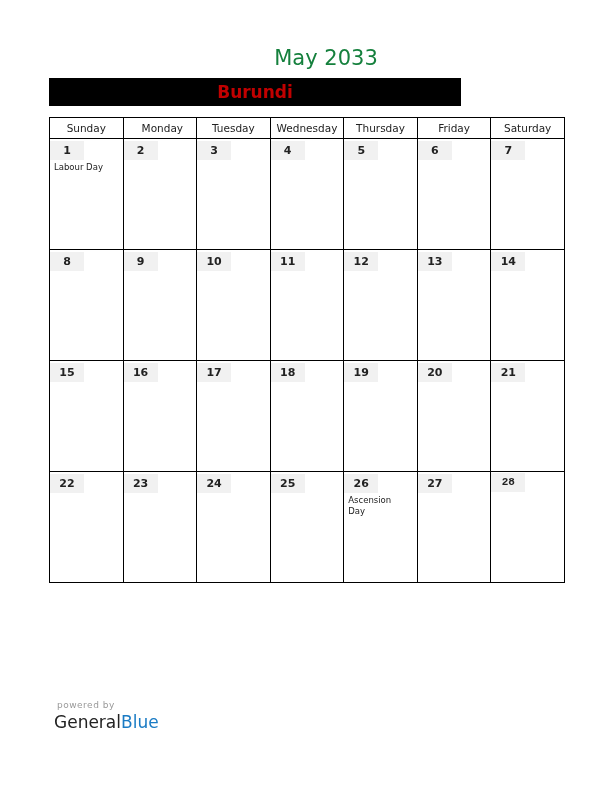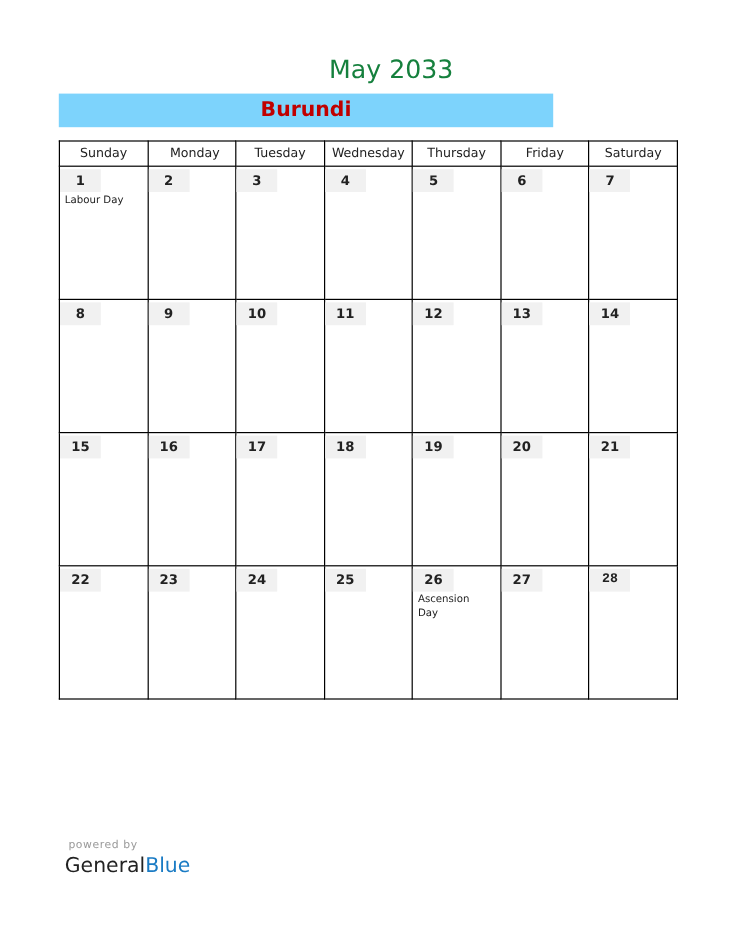--- a/index.html
+++ b/index.html
@@ -1,18 +1,18 @@
 <!DOCTYPE html>
 <html><head>
 <meta charset="utf-8">
 <style>
   html,body{margin:0;padding:0;background:#fff;}
   body{width:612px;height:792px;position:relative;font-family:"DejaVu Sans",sans-serif;overflow:hidden;}
   .title{position:absolute;top:46px;left:0;width:612px;text-align:center;font-size:21px;font-weight:normal;color:#15803d;padding-left:20px;}
-  .country-bar{position:absolute;top:78px;left:49px;width:412px;height:28px;background:#7dd3fc;}
+  .country-bar{position:absolute;top:78px;left:49px;width:412px;height:28px;background:#000000;}
   .country{display:block;text-align:center;font-size:17px;font-weight:bold;color:#c00000;line-height:28px;}
   .cal{position:absolute;top:117px;left:49px;width:516px;border-collapse:collapse;table-layout:fixed;}
   .cal th{border:1px solid #000;height:20px;font-weight:normal;font-size:10.5px;color:#222;padding:0;}
   .cal td{border:1px solid #000;height:110px;vertical-align:top;padding:0;position:relative;}
   .daynum{display:inline-block;width:34px;height:19px;background:#f1f1f1;font-size:11px;font-weight:bold;color:#222;line-height:19px;text-indent:0;}
   .daynum span{display:block;width:34px;text-align:center;}
   .holiday{font-size:8.5px;color:#222;padding:2px 0 0 4px;line-height:11px;width:60px;}
   .footer-powered{position:absolute;top:700px;left:57px;font-size:9px;color:#999;letter-spacing:0.5px;}
   .footer-brand{position:absolute;top:712px;left:54px;font-size:17px;color:#222;}
   .footer-brand .blue{color:#1a7bc4;}

